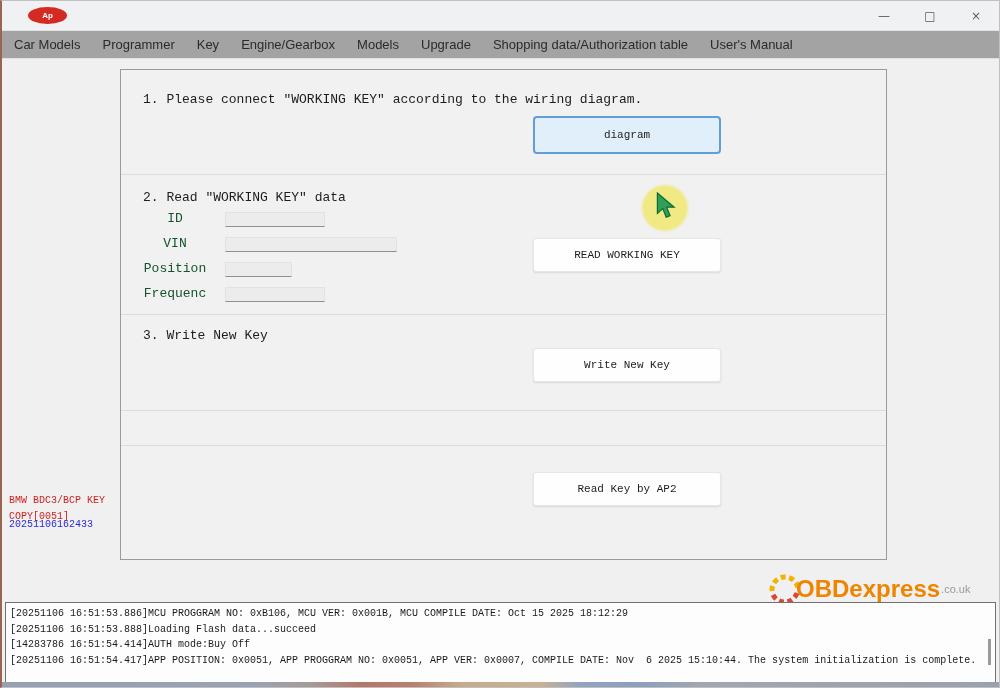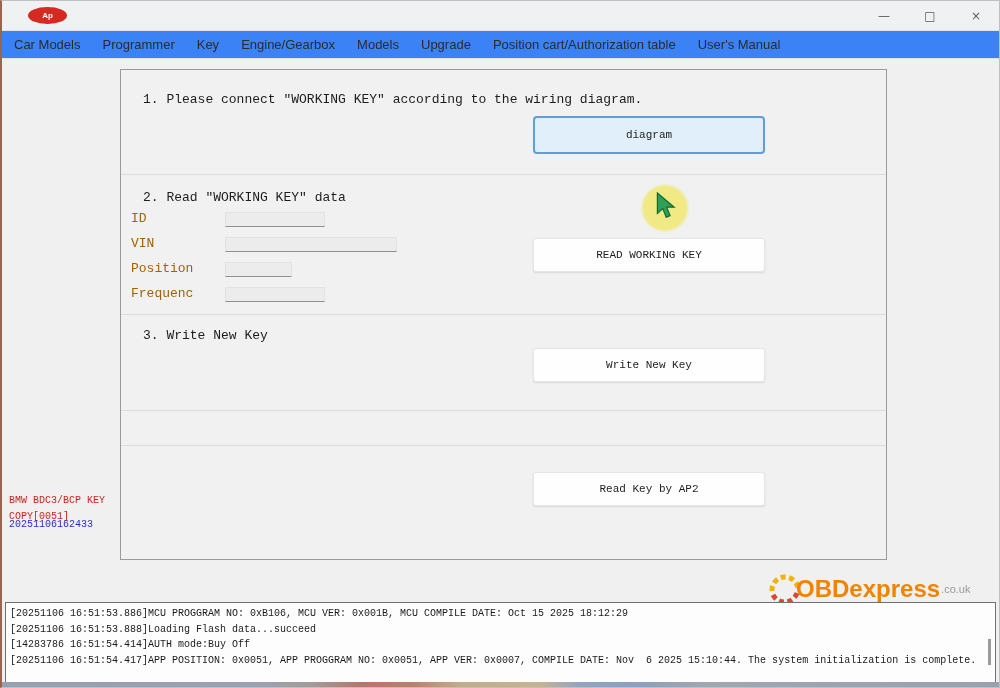--- a/index.html
+++ b/index.html
@@ -29,54 +29,54 @@
     margin-left:9px; font-size:12px; color:#4a4a4a; white-space:pre;
   }
   .win-controls { position:absolute; right:0; top:0; height:30px; display:flex; }
   .win-btn {
     width:46px; height:30px; display:flex; align-items:center; justify-content:center;
     color:#5a5a5a; font-size:12px; font-family:"DejaVu Sans", sans-serif;
   }
   
   .menubar {
     position:absolute; left:0; top:30px; right:0; height:28px;
-    background:#3b82f6; display:flex; align-items:center;
+    background:#a3a3a3; display:flex; align-items:center;
     border-bottom:1px solid #e0e0e0; padding-left:1px;
   }
   .menu-item {
     padding:0 11px; font-size:13px; color:#2b2b2b; line-height:28px; white-space:nowrap;
   }
   
   .client { position:absolute; left:0; top:58px; right:0; bottom:0; background:#f0f0f0; }
   .panel {
     position:absolute; left:118px; top:10px; width:767px; height:491px;
     border:1px solid #9a9a9a; background:#f1f1f1;
     font-family:"Liberation Mono","DejaVu Sans Mono",monospace;
   }
   .divider { position:absolute; left:0; right:0; height:1px; background:#dcdcdc; }
   .step-label { position:absolute; font-size:13px; color:#1d1d1d; white-space:pre; }
   .panel-btn {
-    position:absolute; left:412px; width:232px;
+    position:absolute; left:412px; width:188px;
     background:#fefefe; border:1px solid #e6e6e6; border-radius:3px;
     box-shadow:0 1px 2px rgba(0,0,0,0.10);
     font-family:"Liberation Mono","DejaVu Sans Mono",monospace;
     font-size:11px; color:#1d1d1d;
     display:flex; align-items:center; justify-content:center;
   }
   .btn-diagram {
     top:46px; height:38px;
     background:#e0eff9; border:2px solid #5f9fd6; border-radius:4px; box-shadow:none;
   }
   .btn-read  { top:168px; height:34px; }
   .btn-write { top:278px; height:34px; }
   .btn-ap2   { top:402px; height:34px; }
   .field-row { position:absolute; left:0; height:16px; }
   .field-label {
-    position:absolute; left:10px; width:88px; text-align:left;
-    font-size:13px; color:#a16207;
+    position:absolute; left:10px; width:88px; text-align:center;
+    font-size:13px; color:#14532d;
   }
   .field-input {
     position:absolute; left:104px; height:15px; top:1px;
     background:#ececec; border:1px solid #e2e2e2; border-bottom:1px solid #8f8f8f;
     font-family:"Liberation Mono","DejaVu Sans Mono",monospace; font-size:11px; color:#222;
   }
   .w-id {width:100px;} .w-vin {width:172px;} .w-pos {width:67px;} .w-freq {width:100px;}
   
   .session-red {
     position:absolute; left:7px; top:434px; width:108px;
@@ -134,21 +134,21 @@
     </div>
   </div>
 
   <div class="menubar">
     <div class="menu-item">Car Models</div>
     <div class="menu-item">Programmer</div>
     <div class="menu-item">Key</div>
     <div class="menu-item">Engine/Gearbox</div>
     <div class="menu-item">Models</div>
     <div class="menu-item">Upgrade</div>
-    <div class="menu-item">Position cart/Authorization table</div>
+    <div class="menu-item">Shopping data/Authorization table</div>
     <div class="menu-item">User's Manual</div>
   </div>
 
   <div class="client">
 
     <div class="session-red">BMW BDC3/BCP KEY
 COPY[0051]</div>
     <div class="session-blue">20251106162433</div>
 
     <div class="panel">

